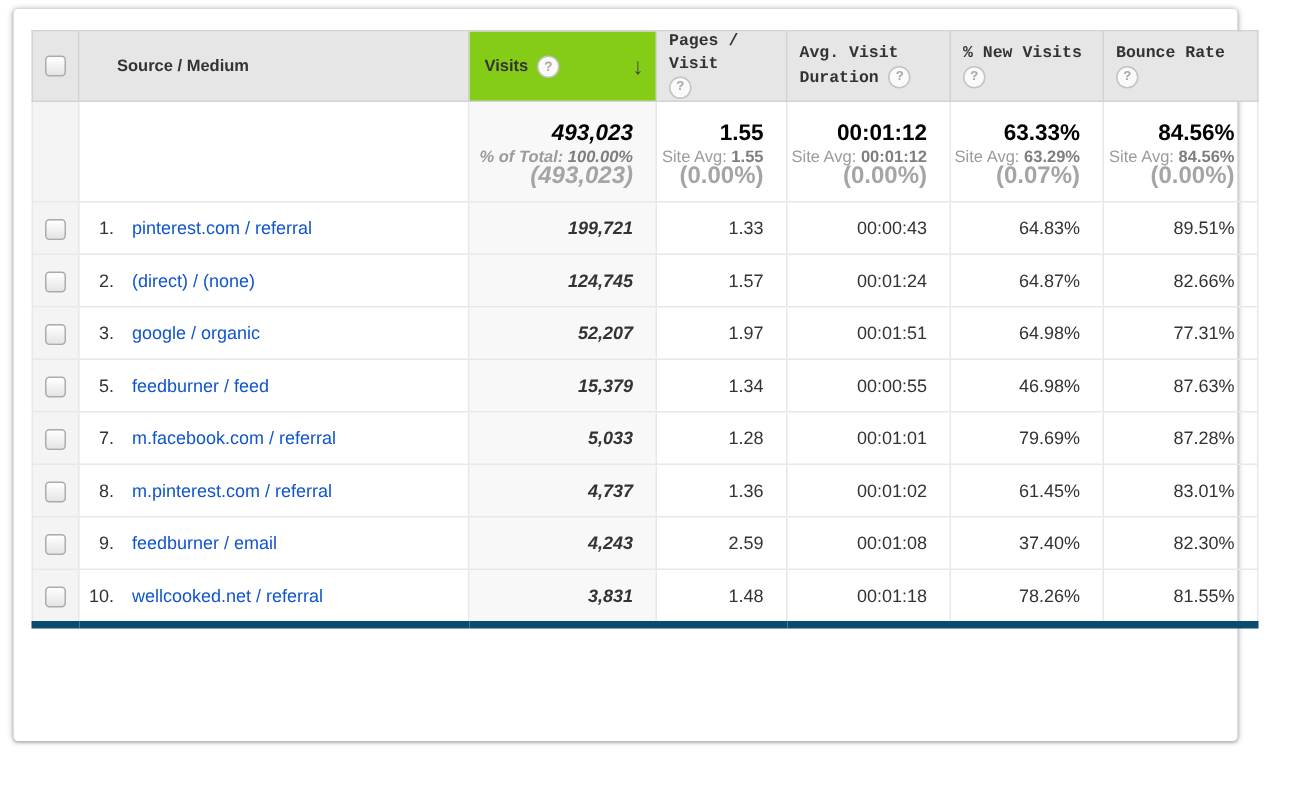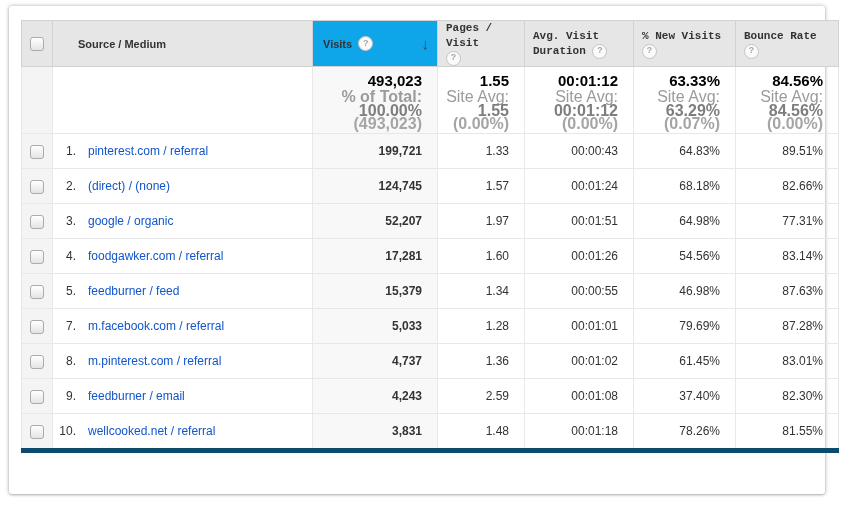--- a/index.html
+++ b/index.html
@@ -61,21 +61,21 @@
     background: #e6e6e6;
     border: 1px solid #d2d2d2;
     font-size: 11px;
     font-weight: bold;
     color: #333;
     text-align: left;
     vertical-align: middle;
     padding: 0;
     cursor: pointer;
   }
-  thead th.th-visits { background: #0ea5e9; margin-top: 34px; }
+  thead th.th-visits { background: #84cc16; margin-top: 34px; }
   .h-source { padding-left: 25px; }
   .h-pad { padding-left: 8px; padding-right: 4px; font-family: Liberation Mono, monospace; }
   .hline { line-height: 15px; }
   .visits-h {
     display: flex;
     align-items: center;
     padding: 0 8px 0 10px;
   }
   .visits-h .hlabel { margin-right: 6px; }
   .sort {
@@ -117,32 +117,32 @@
     display: inline-block;
     width: 12px; height: 12px;
     border: 1px solid #ababab;
     border-radius: 3px;
     background: linear-gradient(#ffffff, #e4e4e4);
     box-shadow: inset 0 1px 0 #ffffff;
     cursor: pointer;
     vertical-align: middle;
   }
   td.num { text-align: right; padding-right: 15px; }
-  td.cell-visits { background: #f8f8f8; font-weight: bold; }
+  td.cell-visits { background: #f8f8f8; font-weight: bold; font-style: italic; }
 
   
   tr.summary td { height: 66px; }
   .big {
     font-size: 15px;
     font-weight: bold;
     color: #000;
     line-height: 19px;
   }
   .sub {
-    font-size: 16px;
+    font-size: 11px;
     color: #9b9b9b;
     line-height: 14px;
   }
   .sub b { color: #7e7e7e; }
   .paren {
     font-size: 16px;
     font-weight: bold;
     color: #a5a5a5;
     line-height: 12px;
   }
@@ -263,54 +263,41 @@
         <tr class="data-row">
     <td class="cell-check">
       <span class="checkbox"></span>
     </td>
     <td class="src-cell">
       <span class="rownum">2.</span><a class="srclink">(direct) / (none)</a>
     </td>
     <td class="num cell-visits">124,745</td>
     <td class="num">1.57</td>
     <td class="num">00:01:24</td>
-    <td class="num">68.18%</td>
+    <td class="num">64.87%</td>
     <td class="num">82.66%</td>
   </tr>
         <tr class="data-row">
     <td class="cell-check">
       <span class="checkbox"></span>
     </td>
     <td class="src-cell">
       <span class="rownum">3.</span><a class="srclink">google / organic</a>
     </td>
     <td class="num cell-visits">52,207</td>
     <td class="num">1.97</td>
     <td class="num">00:01:51</td>
     <td class="num">64.98%</td>
     <td class="num">77.31%</td>
   </tr>
         <tr class="data-row">
     <td class="cell-check">
       <span class="checkbox"></span>
     </td>
     <td class="src-cell">
-      <span class="rownum">4.</span><a class="srclink">foodgawker.com / referral</a>
-    </td>
-    <td class="num cell-visits">17,281</td>
-    <td class="num">1.60</td>
-    <td class="num">00:01:26</td>
-    <td class="num">54.56%</td>
-    <td class="num">83.14%</td>
-  </tr>
-        <tr class="data-row">
-    <td class="cell-check">
-      <span class="checkbox"></span>
-    </td>
-    <td class="src-cell">
       <span class="rownum">5.</span><a class="srclink">feedburner / feed</a>
     </td>
     <td class="num cell-visits">15,379</td>
     <td class="num">1.34</td>
     <td class="num">00:00:55</td>
     <td class="num">46.98%</td>
     <td class="num">87.63%</td>
   </tr>
         <tr class="data-row">
     <td class="cell-check">

